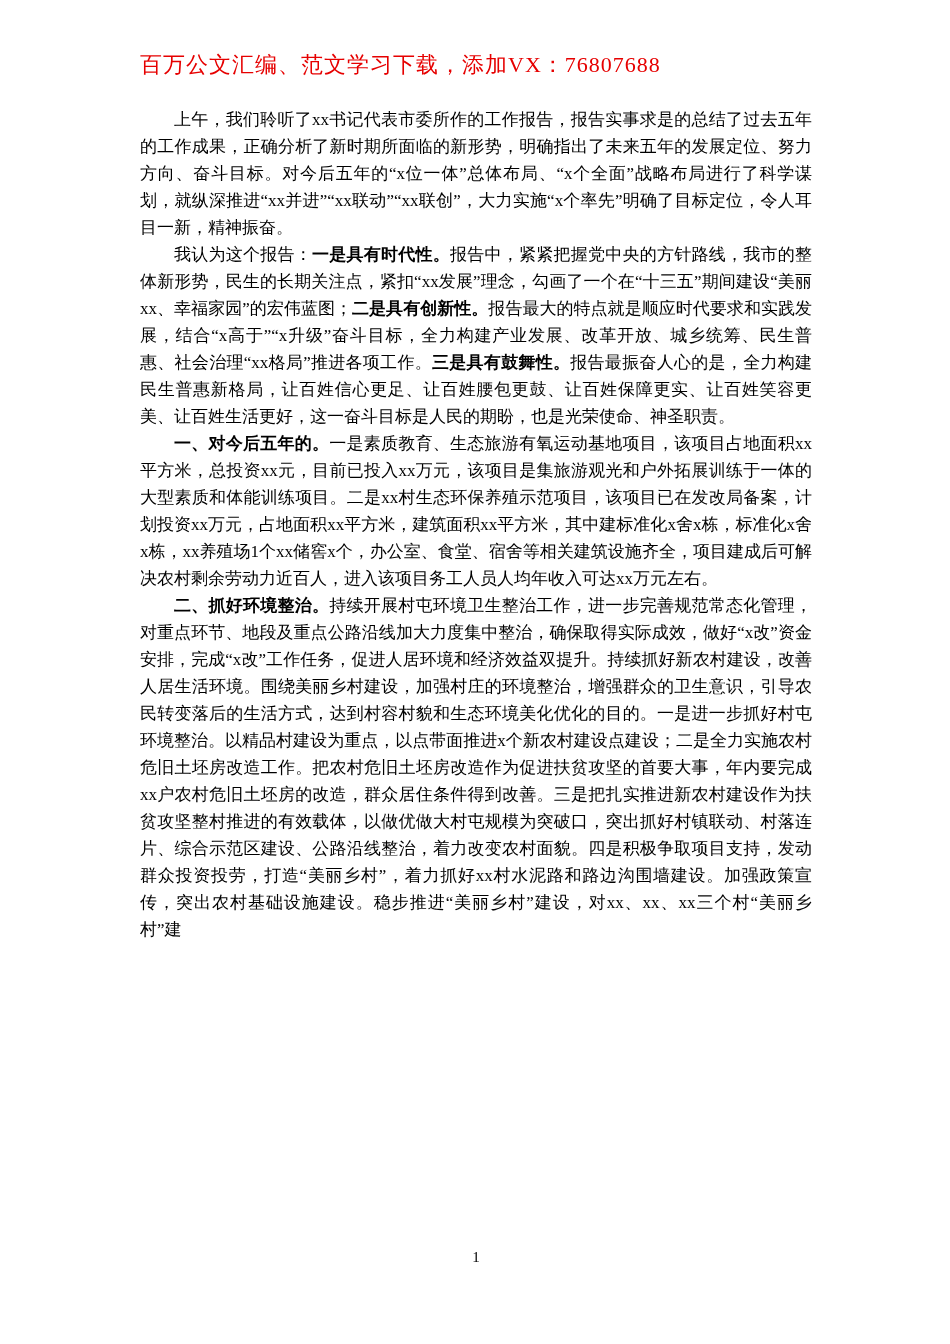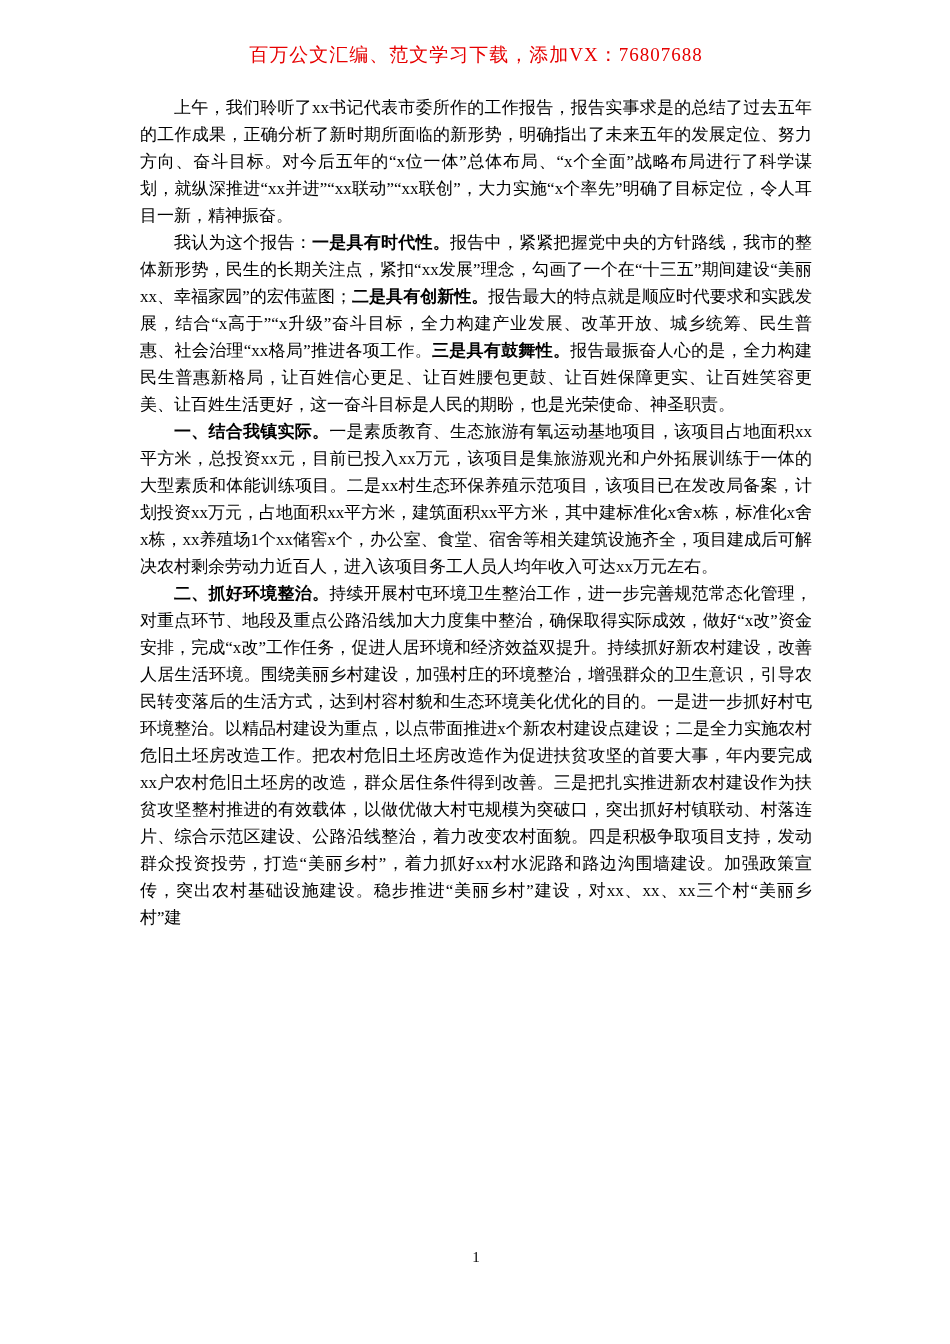--- a/index.html
+++ b/index.html
@@ -9,25 +9,25 @@
     height: 1344px;
     margin: 0 auto;
     padding: 30px 138px 50px 140px;
     display: flex;
     flex-direction: column;
     background: #ffffff;
     font-family: "Liberation Serif", "DejaVu Serif", serif;
     color: #000000;
   }
   .header-notice {
-    text-align: center;
+    text-align: left;
     color: #e60000;
-    font-size: 19px;
+    font-size: 22px;
     letter-spacing: 1px;
-    margin: 12px 0 26px 0;
+    margin: 20px 0 26px 0;
     white-space: nowrap;
   }
   .doc-body {
     font-size: 17px;
     line-height: 27px;
     text-align: justify;
   }
   .para {
     margin: 0;
     text-indent: 2em;
@@ -43,18 +43,18 @@
 </style>
 </head>
 <body>
 
 <div class="page">
   <div class="header-notice">百万公文汇编、范文学习下载，添加VX：76807688</div>
 
   <div class="doc-body">
       <p class="para"><span>上午，我们聆听了xx书记代表市委所作的工作报告，报告实事求是的总结了过去五年的工作成果，正确分析了新时期所面临的新形势，明确指出了未来五年的发展定位、努力方向、奋斗目标。对今后五年的“x位一体”总体布局、“x个全面”战略布局进行了科学谋划，就纵深推进“xx并进”“xx联动”“xx联创”，大力实施“x个率先”明确了目标定位，令人耳目一新，精神振奋。</span></p>
       <p class="para"><span>我认为这个报告：</span><span class="bold">一是具有时代性。</span><span>报告中，紧紧把握党中央的方针路线，我市的整体新形势，民生的长期关注点，紧扣“xx发展”理念，勾画了一个在“十三五”期间建设“美丽xx、幸福家园”的宏伟蓝图；</span><span class="bold">二是具有创新性。</span><span>报告最大的特点就是顺应时代要求和实践发展，结合“x高于”“x升级”奋斗目标，全力构建产业发展、改革开放、城乡统筹、民生普惠、社会治理“xx格局”推进各项工作。</span><span class="bold">三是具有鼓舞性。</span><span>报告最振奋人心的是，全力构建民生普惠新格局，让百姓信心更足、让百姓腰包更鼓、让百姓保障更实、让百姓笑容更美、让百姓生活更好，这一奋斗目标是人民的期盼，也是光荣使命、神圣职责。</span></p>
-      <p class="para"><span class="bold">一、结合我镇实际。</span><span>一是素质教育、生态旅游有氧运动基地项目，该项目占地面积xx平方米，总投资xx元，目前已投入xx万元，该项目是集旅游观光和户外拓展训练于一体的大型素质和体能训练项目。二是xx村生态环保养殖示范项目，该项目已在发改局备案，计划投资xx万元，占地面积xx平方米，建筑面积xx平方米，其中建标准化x舍x栋，标准化x舍x栋，xx养殖场1个xx储窖x个，办公室、食堂、宿舍等相关建筑设施齐全，项目建成后可解决农村剩余劳动力近百人，进入该项目务工人员人均年收入可达xx万元左右。</span></p>
+      <p class="para"><span class="bold">一、对今后五年的。</span><span>一是素质教育、生态旅游有氧运动基地项目，该项目占地面积xx平方米，总投资xx元，目前已投入xx万元，该项目是集旅游观光和户外拓展训练于一体的大型素质和体能训练项目。二是xx村生态环保养殖示范项目，该项目已在发改局备案，计划投资xx万元，占地面积xx平方米，建筑面积xx平方米，其中建标准化x舍x栋，标准化x舍x栋，xx养殖场1个xx储窖x个，办公室、食堂、宿舍等相关建筑设施齐全，项目建成后可解决农村剩余劳动力近百人，进入该项目务工人员人均年收入可达xx万元左右。</span></p>
       <p class="para"><span class="bold">二、抓好环境整治。</span><span>持续开展村屯环境卫生整治工作，进一步完善规范常态化管理，对重点环节、地段及重点公路沿线加大力度集中整治，确保取得实际成效，做好“x改”资金安排，完成“x改”工作任务，促进人居环境和经济效益双提升。持续抓好新农村建设，改善人居生活环境。围绕美丽乡村建设，加强村庄的环境整治，增强群众的卫生意识，引导农民转变落后的生活方式，达到村容村貌和生态环境美化优化的目的。一是进一步抓好村屯环境整治。以精品村建设为重点，以点带面推进x个新农村建设点建设；二是全力实施农村危旧土坯房改造工作。把农村危旧土坯房改造作为促进扶贫攻坚的首要大事，年内要完成xx户农村危旧土坯房的改造，群众居住条件得到改善。三是把扎实推进新农村建设作为扶贫攻坚整村推进的有效载体，以做优做大村屯规模为突破口，突出抓好村镇联动、村落连片、综合示范区建设、公路沿线整治，着力改变农村面貌。四是积极争取项目支持，发动群众投资投劳，打造“美丽乡村”，着力抓好xx村水泥路和路边沟围墙建设。加强政策宣传，突出农村基础设施建设。稳步推进“美丽乡村”建设，对xx、xx、xx三个村“美丽乡村”建</span></p>
     </div>
 
   <div class="footer">1</div>
 </div>
 
 </body></html>

